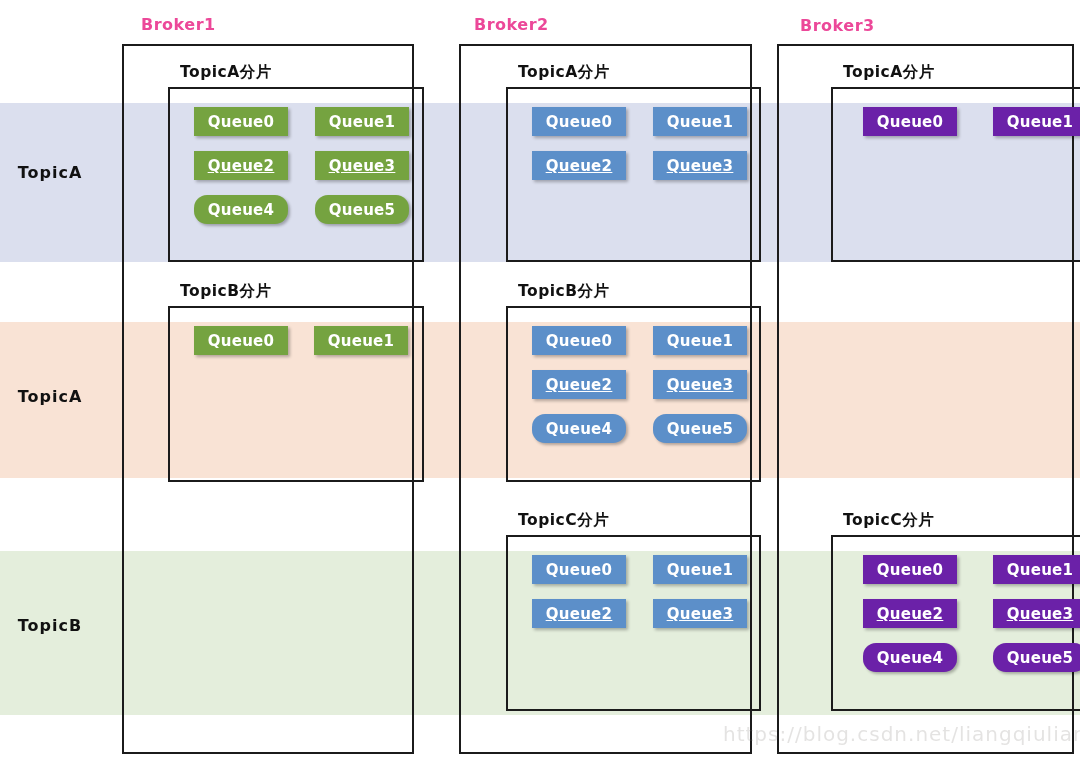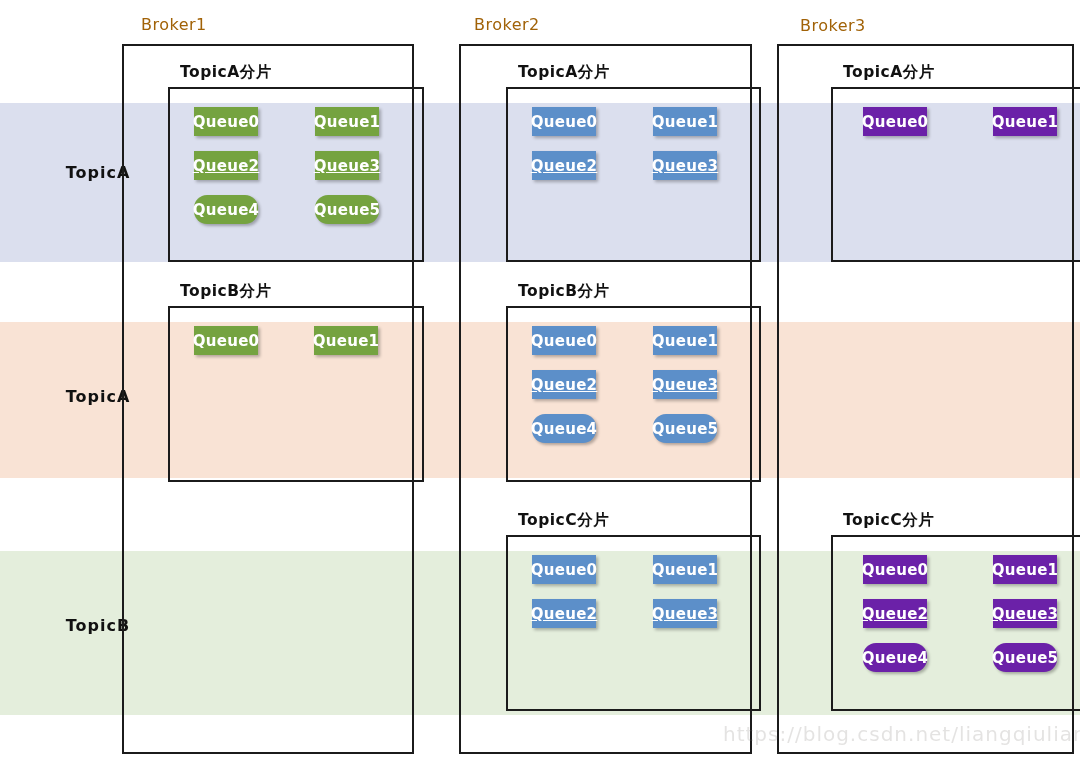--- a/index.html
+++ b/index.html
@@ -12,29 +12,29 @@
   
   .band{position:absolute;left:0;width:1080px;}
   .band-a{top:103px;height:159px;background:#dbdfee;}
   .band-b{top:322px;height:156px;background:#f9e3d5;}
   .band-c{top:551px;height:164px;background:#e4eedc;}
 
   
   .row-label{
     position:absolute;left:0;width:100px;
     font-size:16px;font-weight:bold;color:#111;
-    letter-spacing:1px;text-align:center;margin-left:48px;
+    letter-spacing:1px;text-align:center;
   }
   .rl-a{top:163px;}
   .rl-b{top:387px;}
   .rl-c{top:616px;}
 
   
   .broker-title{
-    position:absolute;font-size:16px;color:#a16207;font-weight:400;
+    position:absolute;font-size:16px;color:#ec4899;font-weight:700;
     letter-spacing:.5px;
   }
   .broker-box{
     position:absolute;border:2px solid #1b1b1b;background:transparent;
   }
 
   
   .topic-group{position:absolute;margin-left:36px;}
   .topic-group > .tg-title{
     position:absolute;left:12px;top:0;
@@ -43,21 +43,21 @@
   }
   .tg-panel{
     position:absolute;left:0;top:25px;right:0;bottom:0;
     border:2px solid #1b1b1b;
   }
 
   
   .qgrid{position:absolute;left:0;top:0;width:100%;height:100%;}
   .chip{
     position:absolute;
-    width:64px;height:29px;
+    width:94px;height:29px;
     font-size:15px;font-weight:bold;
     color:#ffffff;letter-spacing:.3px;
     display:flex;align-items:center;justify-content:center;
     box-shadow:2px 2px 3px rgba(0,0,0,.28);
     white-space:nowrap;
   }
   .chip.green{background:#75a340;}
   .chip.blue{background:#5c8fc9;}
   .chip.purple{background:#6b21a8;}
   .chip.col0{left:24px;}

